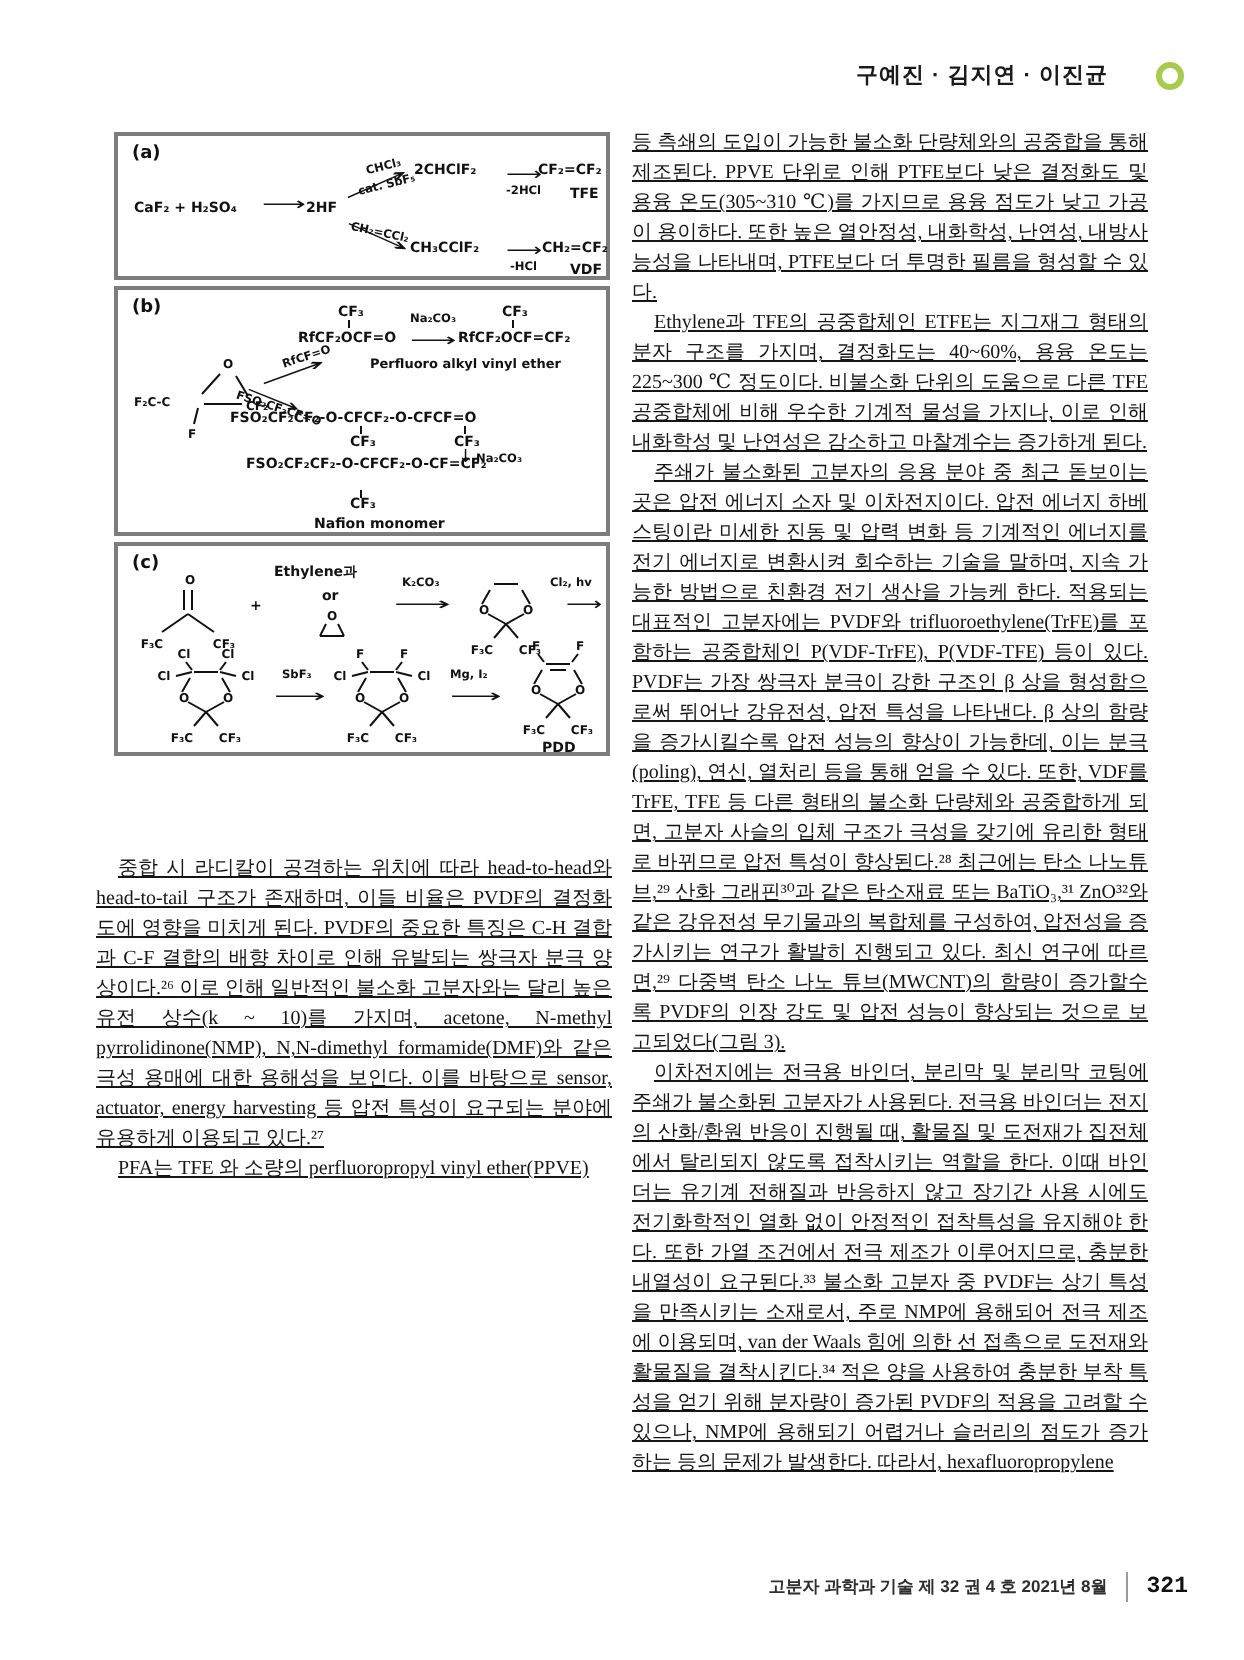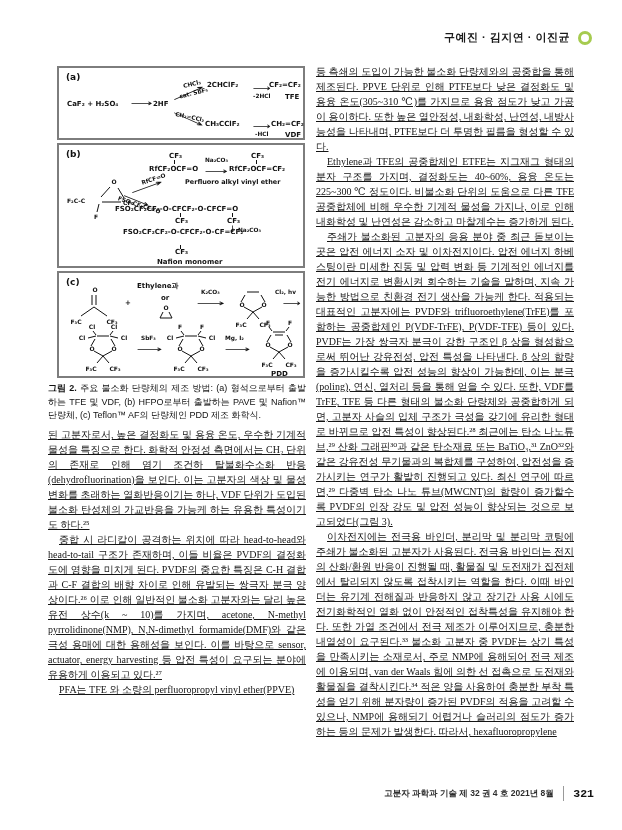--- a/index.html
+++ b/index.html
@@ -1,20 +1,20 @@
 <!DOCTYPE html>
 <html><head>
 <meta charset="utf-8">
 <style>
   html,body{margin:0;padding:0;background:#e8e8e8;}
   .page{position:relative;width:622px;height:830px;background:#ffffff;margin:0 auto;
         font-family:"Liberation Sans",sans-serif;color:#111;overflow:hidden;}
 
   
-  .authors{position:absolute;top:30px;right:30px;display:flex;align-items:center;gap:8px;text-align:right;}
+  .authors{position:absolute;top:30px;right:30px;display:flex;align-items:center;gap:24px;text-align:right;}
   .authors-text{font-weight:bold;font-size:11px;letter-spacing:.5px;color:#1a1a1a;}
   .orcid{width:8px;height:8px;border:3px solid #a6cb4f;border-radius:50%;}
 
   
   .panel{position:absolute;left:57px;width:248px;border:2px solid #7d7d7d;background:#fff;box-sizing:border-box;}
   .pa{top:66px;height:74px}
   .pb{top:143px;height:125px}
   .pc{top:271px;height:107px}
   .panel span{position:absolute;white-space:nowrap;font-weight:bold;font-size:7px;
               font-family:"DejaVu Sans",sans-serif;color:#111;}
@@ -214,27 +214,22 @@
       <text x="16" y="50" text-anchor="middle">F₃C</text>
       <text x="40" y="50" text-anchor="middle">CF₃</text>
       <line x1="21" y1="14" x2="18" y2="10"></line>
         <line x1="35" y1="14" x2="38" y2="10"></line>
       <text x="17" y="8" text-anchor="middle">F</text>
       <text x="39" y="8" text-anchor="middle">F</text>
     </svg>
     <span style="left:212px;top:97px">PDD</span>
   </div>
 
-  <div class="caption">
-    <span class="cap-label">그림 2.</span>
-    <span>주요 불소화 단량체의 제조 방법: (a) 형석으로부터 출발하는 TFE 및 VDF, (b) HFPO로부터 출발하는 PAVE 및 Nafion™ 단량체, (c) Teflon™ AF의 단량체인 PDD 제조 화학식.</span>
-  </div>
 
   <div class="col leftcol">
-    <p>된 고분자로서, 높은 결정화도 및 용융 온도, 우수한 기계적 물성을 특징으로 한다. 화학적 안정성 측면에서는 CH₂ 단위의 존재로 인해 염기 조건하 탈불화수소화 반응(dehydrofluorination)을 보인다. 이는 고분자의 색상 및 물성 변화를 초래하는 열화반응이기는 하나, VDF 단위가 도입된 불소화 탄성체의 가교반응을 가능케 하는 유용한 특성이기도 하다.²⁵</p>
     <p class="ind">중합 시 라디칼이 공격하는 위치에 따라 head-to-head와 head-to-tail 구조가 존재하며, 이들 비율은 PVDF의 결정화도에 영향을 미치게 된다. PVDF의 중요한 특징은 C-H 결합과 C-F 결합의 배향 차이로 인해 유발되는 쌍극자 분극 양상이다.²⁶ 이로 인해 일반적인 불소화 고분자와는 달리 높은 유전 상수(k ~ 10)를 가지며, acetone, N-methyl pyrrolidinone(NMP), N,N-dimethyl formamide(DMF)와 같은 극성 용매에 대한 용해성을 보인다. 이를 바탕으로 sensor, actuator, energy harvesting 등 압전 특성이 요구되는 분야에 유용하게 이용되고 있다.²⁷</p>
     <p class="ind">PFA는 TFE 와 소량의 perfluoropropyl vinyl ether(PPVE)</p>
   </div>
 
   <div class="col rightcol">
     <p>등 측쇄의 도입이 가능한 불소화 단량체와의 공중합을 통해 제조된다. PPVE 단위로 인해 PTFE보다 낮은 결정화도 및 용융 온도(305~310 ℃)를 가지므로 용융 점도가 낮고 가공이 용이하다. 또한 높은 열안정성, 내화학성, 난연성, 내방사능성을 나타내며, PTFE보다 더 투명한 필름을 형성할 수 있다.</p>
     <p class="ind">Ethylene과 TFE의 공중합체인 ETFE는 지그재그 형태의 분자 구조를 가지며, 결정화도는 40~60%, 용융 온도는 225~300 ℃ 정도이다. 비불소화 단위의 도움으로 다른 TFE 공중합체에 비해 우수한 기계적 물성을 가지나, 이로 인해 내화학성 및 난연성은 감소하고 마찰계수는 증가하게 된다.</p>
     <p class="ind">주쇄가 불소화된 고분자의 응용 분야 중 최근 돋보이는 곳은 압전 에너지 소자 및 이차전지이다. 압전 에너지 하베스팅이란 미세한 진동 및 압력 변화 등 기계적인 에너지를 전기 에너지로 변환시켜 회수하는 기술을 말하며, 지속 가능한 방법으로 친환경 전기 생산을 가능케 한다. 적용되는 대표적인 고분자에는 PVDF와 trifluoroethylene(TrFE)를 포함하는 공중합체인 P(VDF-TrFE), P(VDF-TFE) 등이 있다. PVDF는 가장 쌍극자 분극이 강한 구조인 β 상을 형성함으로써 뛰어난 강유전성, 압전 특성을 나타낸다. β 상의 함량을 증가시킬수록 압전 성능의 향상이 가능한데, 이는 분극(poling), 연신, 열처리 등을 통해 얻을 수 있다. 또한, VDF를 TrFE, TFE 등 다른 형태의 불소화 단량체와 공중합하게 되면, 고분자 사슬의 입체 구조가 극성을 갖기에 유리한 형태로 바뀌므로 압전 특성이 향상된다.²⁸ 최근에는 탄소 나노튜브,²⁹ 산화 그래핀³⁰과 같은 탄소재료 또는 BaTiO₃,³¹ ZnO³²와 같은 강유전성 무기물과의 복합체를 구성하여, 압전성을 증가시키는 연구가 활발히 진행되고 있다. 최신 연구에 따르면,²⁹ 다중벽 탄소 나노 튜브(MWCNT)의 함량이 증가할수록 PVDF의 인장 강도 및 압전 성능이 향상되는 것으로 보고되었다(그림 3).</p>
     <p class="ind">이차전지에는 전극용 바인더, 분리막 및 분리막 코팅에 주쇄가 불소화된 고분자가 사용된다. 전극용 바인더는 전지의 산화/환원 반응이 진행될 때, 활물질 및 도전재가 집전체에서 탈리되지 않도록 접착시키는 역할을 한다. 이때 바인더는 유기계 전해질과 반응하지 않고 장기간 사용 시에도 전기화학적인 열화 없이 안정적인 접착특성을 유지해야 한다. 또한 가열 조건에서 전극 제조가 이루어지므로, 충분한 내열성이 요구된다.³³ 불소화 고분자 중 PVDF는 상기 특성을 만족시키는 소재로서, 주로 NMP에 용해되어 전극 제조에 이용되며, van der Waals 힘에 의한 선 접촉으로 도전재와 활물질을 결착시킨다.³⁴ 적은 양을 사용하여 충분한 부착 특성을 얻기 위해 분자량이 증가된 PVDF의 적용을 고려할 수 있으나, NMP에 용해되기 어렵거나 슬러리의 점도가 증가하는 등의 문제가 발생한다. 따라서, hexafluoropropylene</p>
   </div>

